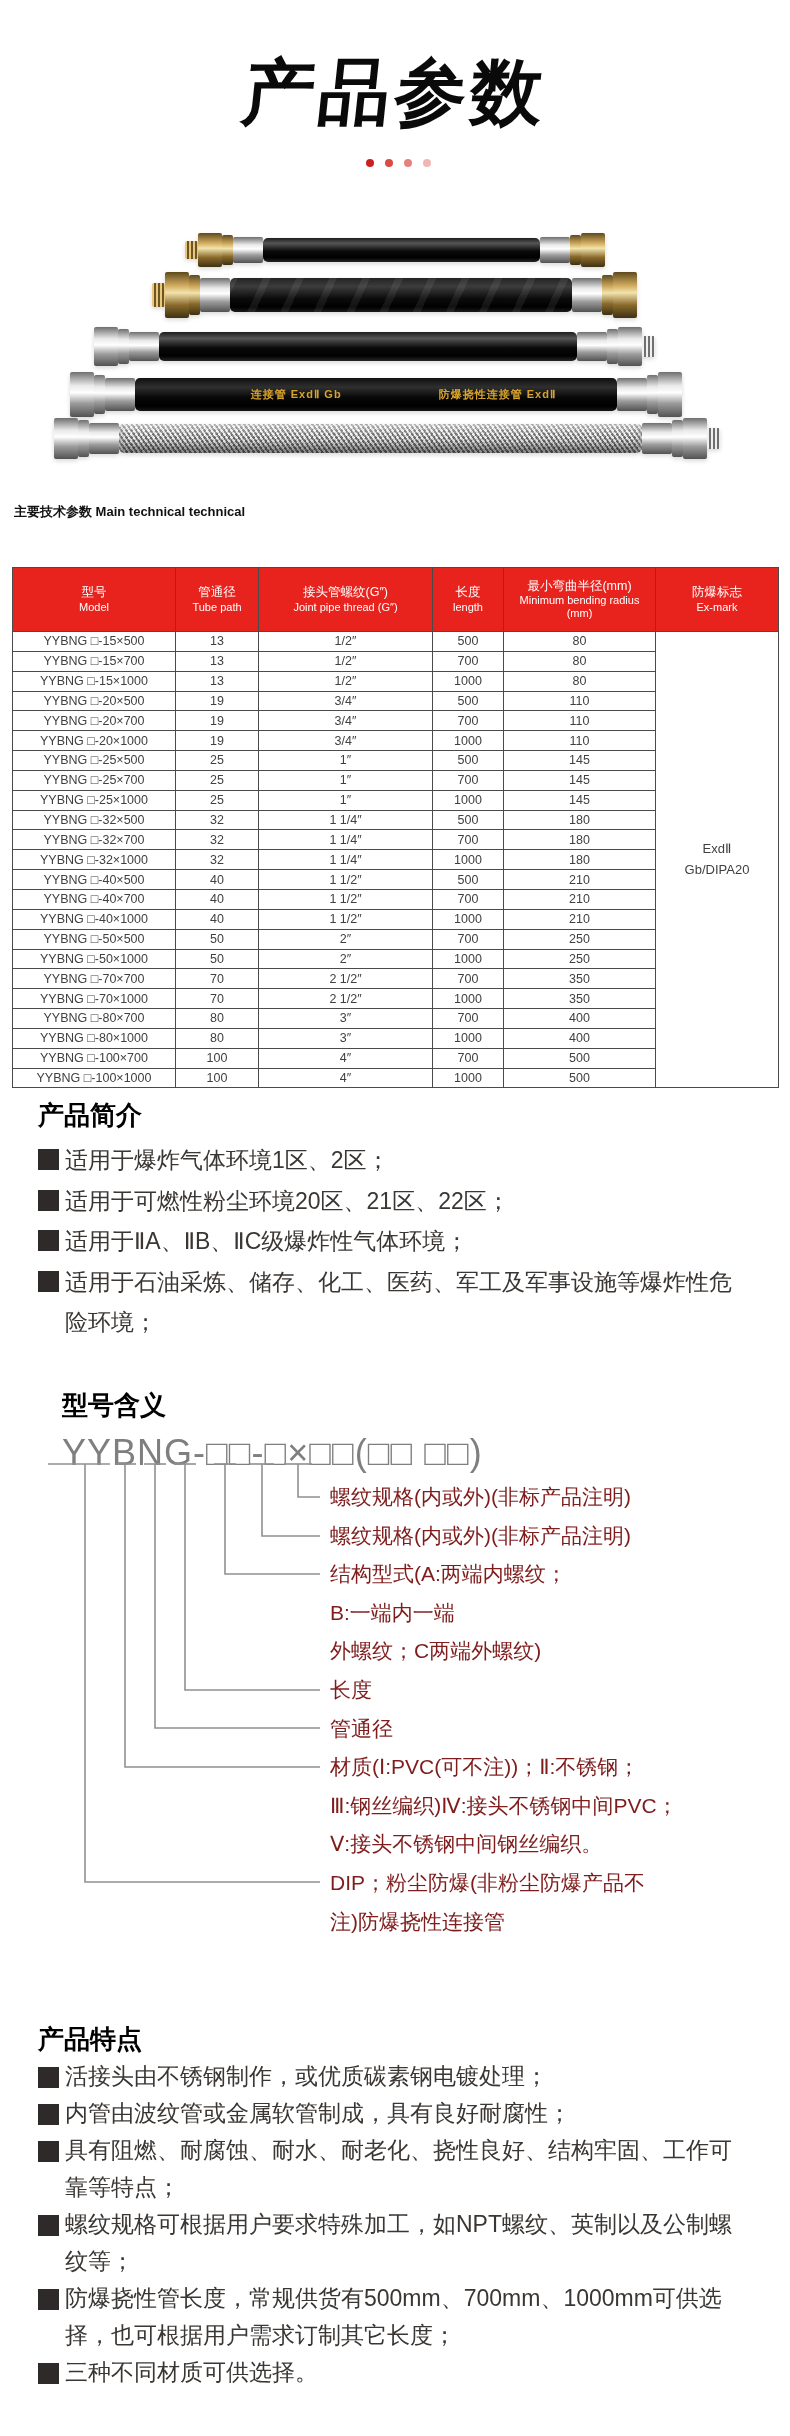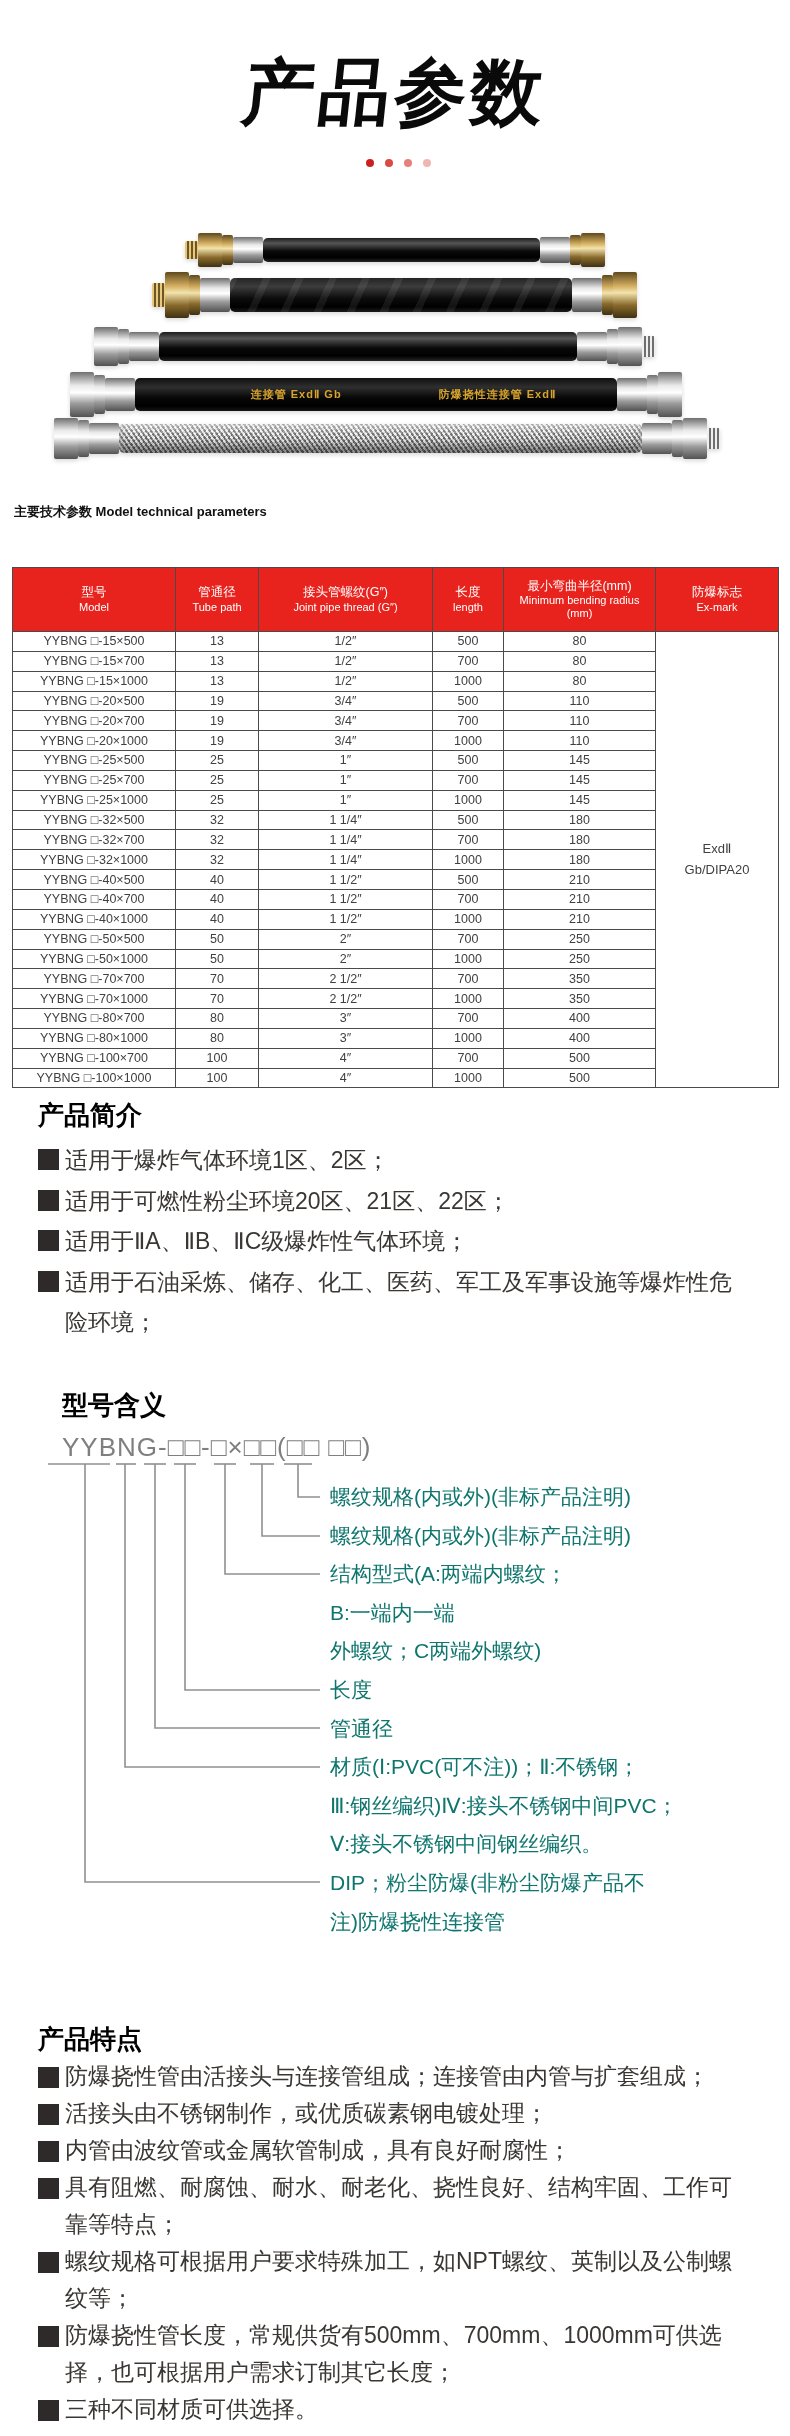--- a/index.html
+++ b/index.html
@@ -54,24 +54,24 @@
 
   
   .sec-heading { position:absolute; font-size:26px; font-weight:bold; color:#000; }
   .bullets { position:absolute; left:38px; width:714px; color:#3a3633; font-size:23px; }
   .bullet { position:relative; padding-left:27px; }
   .bullet::before { content:""; position:absolute; left:0; top:9px; width:21px; height:21px; background:#2e2a29; }
   .intro-bullets .bullet { line-height:40.5px; }
   .feat-bullets  .bullet { line-height:37px; }
 
   
-  .model-code { position:absolute; left:62px; top:1432px; font-size:26px; color:#7f7f7f; letter-spacing:1px; white-space:nowrap; }
+  .model-code { position:absolute; left:62px; top:1432px; font-size:36px; color:#7f7f7f; letter-spacing:1px; white-space:nowrap; }
   .diagram-svg { position:absolute; left:0; top:1430px; }
   .diagram-svg polyline, .diagram-svg line { fill:none; stroke:#909090; stroke-width:1.6; }
-  .model-labels { position:absolute; left:330px; top:1478px; width:452px; font-size:21px; color:#0f766e; }
+  .model-labels { position:absolute; left:330px; top:1478px; width:452px; font-size:21px; color:#7f1d1d; }
   .model-labels div { line-height:38.6px; white-space:nowrap; }
 </style>
 </head>
 <body>
 
 <div class="canvas">
 
   <div class="page-title">产品参数</div>
 
   <div class="dots">
@@ -151,21 +151,21 @@
     </span>
     <span class="tube tube-braid"></span>
     <span class="fit">
       <span class="seg ferr chrome"></span>
         <span class="seg ring chrome"></span>
         <span class="seg hex chrome"></span>
         <span class="seg tip thread-chrome"></span>
     </span>
   </div>
 
-  <div class="tech-note">主要技术参数 Model technical parameters</div>
+  <div class="tech-note">主要技术参数 Main technical technical</div>
 
   <table class="spec-table">
     <colgroup>
       <col style="width:163px">
         <col style="width:83px">
         <col style="width:174px">
       <col style="width:71px">
         <col style="width:152px">
         <col style="width:123px">
     </colgroup>
@@ -446,21 +446,20 @@
       <div>Ⅴ:接头不锈钢中间钢丝编织。</div>
 
       <div>DIP；粉尘防爆(非粉尘防爆产品不</div>
 
       <div>注)防爆挠性连接管</div>
     </div>
 
   <div class="sec-heading" style="left:38px; top:2022px;">产品特点</div>
   <div class="bullets feat-bullets" style="top:2058px;">
 
-      <div class="bullet">防爆挠性管由活接头与连接管组成；连接管由内管与扩套组成；</div>
 
       <div class="bullet">活接头由不锈钢制作，或优质碳素钢电镀处理；</div>
 
       <div class="bullet">内管由波纹管或金属软管制成，具有良好耐腐性；</div>
 
       <div class="bullet">具有阻燃、耐腐蚀、耐水、耐老化、挠性良好、结构牢固、工作可靠等特点；</div>
 
       <div class="bullet">螺纹规格可根据用户要求特殊加工，如NPT螺纹、英制以及公制螺纹等；</div>
 
       <div class="bullet">防爆挠性管长度，常规供货有500mm、700mm、1000mm可供选择，也可根据用户需求订制其它长度；</div>

